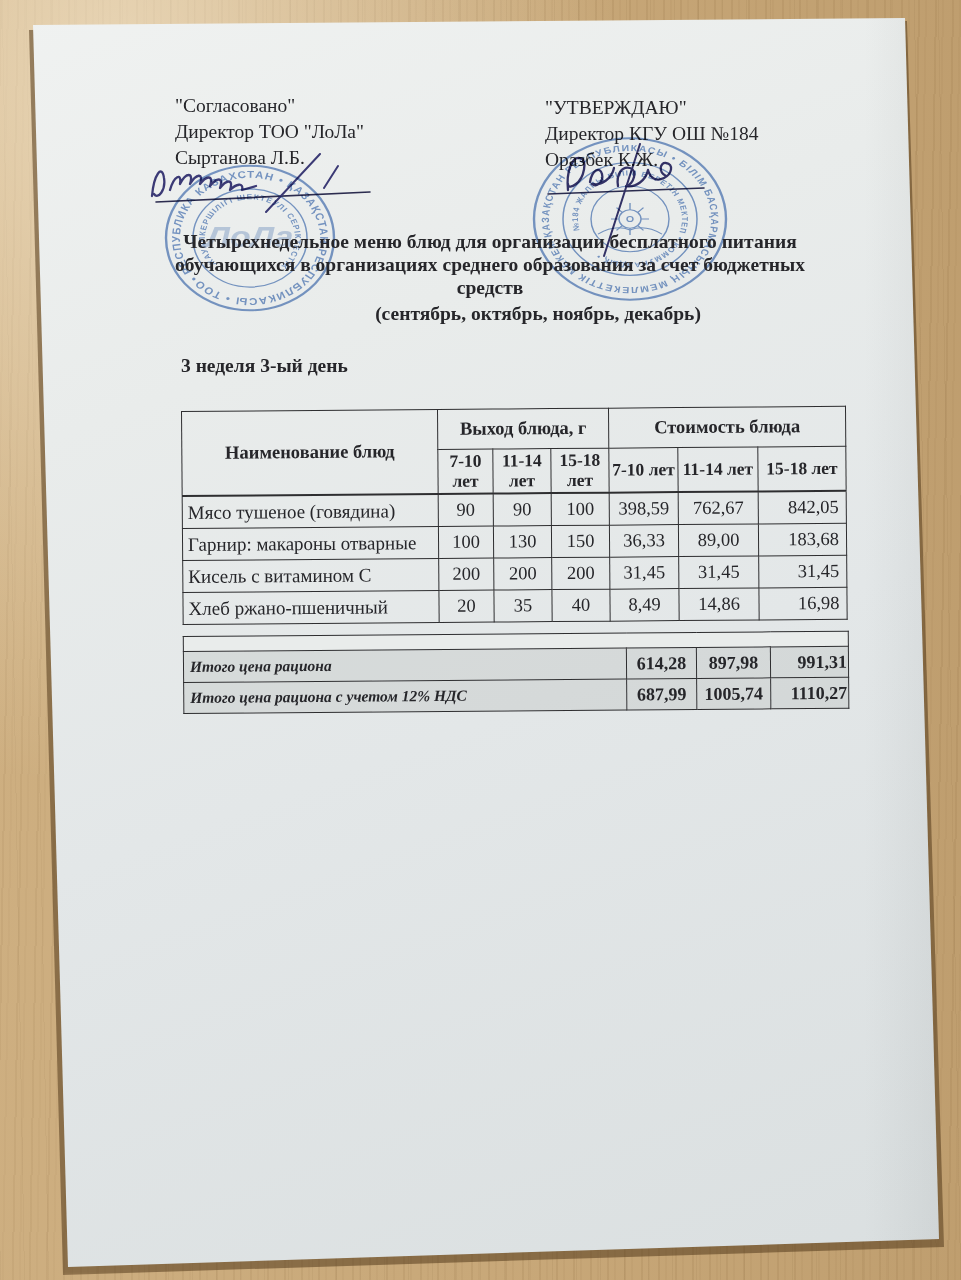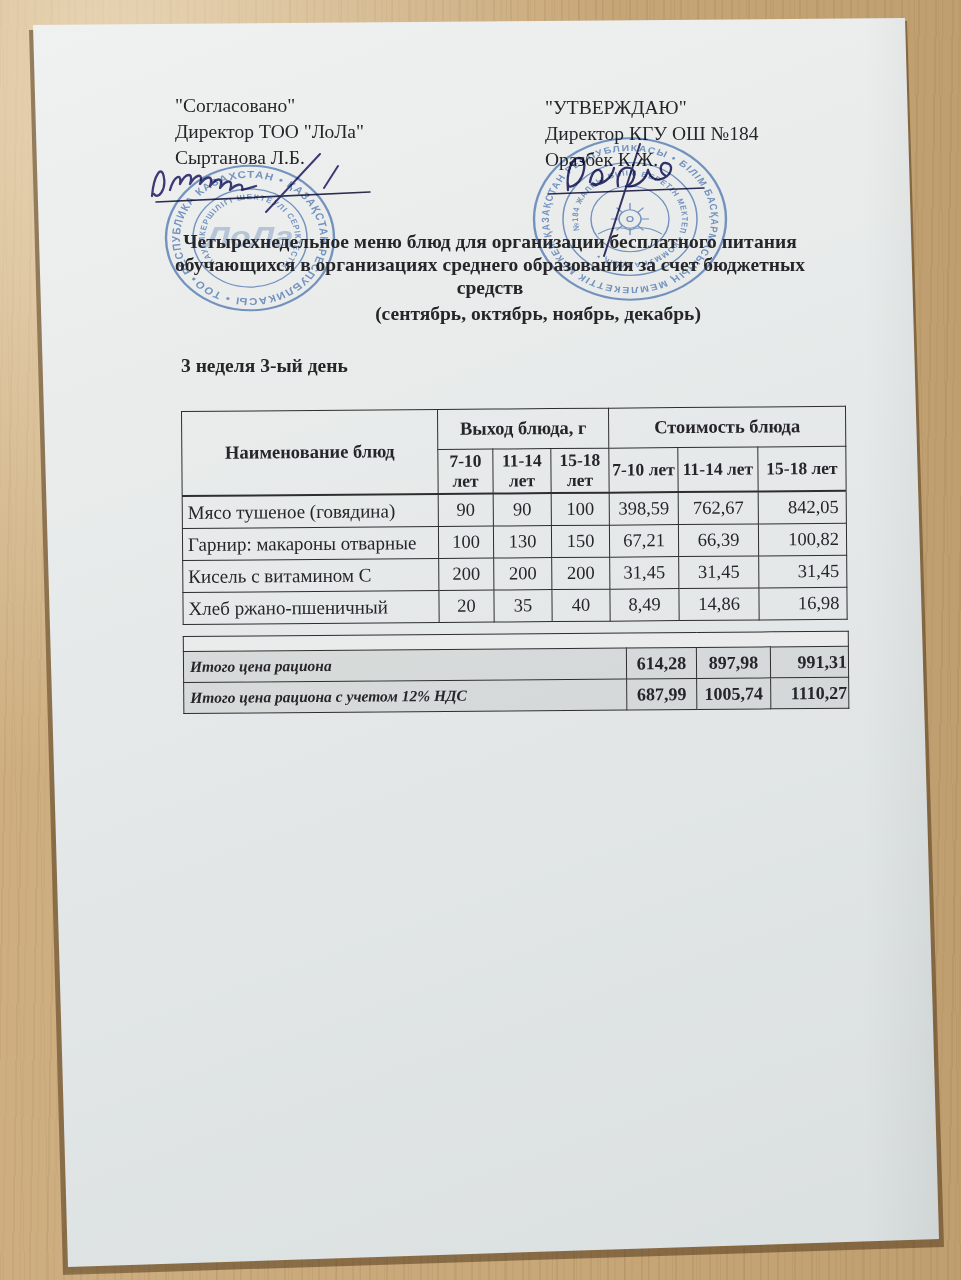--- a/index.html
+++ b/index.html
@@ -181,23 +181,23 @@
             <td class="num">100</td>
             <td class="num">398,59</td>
             <td class="num">762,67</td>
             <td class="num r">842,05</td>
           </tr>
           <tr>
             <td class="dish">Гарнир: макароны отварные</td>
             <td class="num">100</td>
             <td class="num">130</td>
             <td class="num">150</td>
-            <td class="num">67,21</td>
-            <td class="num">66,39</td>
-            <td class="num r">100,82</td>
+            <td class="num">36,33</td>
+            <td class="num">89,00</td>
+            <td class="num r">183,68</td>
           </tr>
           <tr>
             <td class="dish">Кисель с витамином С</td>
             <td class="num">200</td>
             <td class="num">200</td>
             <td class="num">200</td>
             <td class="num">31,45</td>
             <td class="num">31,45</td>
             <td class="num r">31,45</td>
           </tr>

